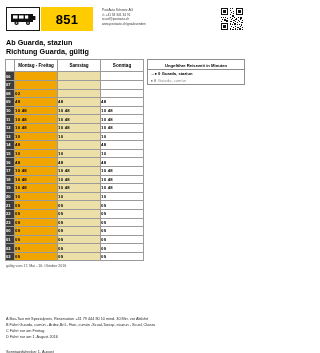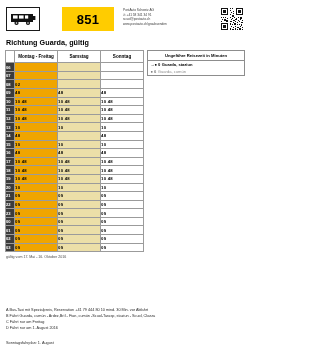--- a/index.html
+++ b/index.html
@@ -38,21 +38,21 @@
     box-sizing: border-box;
     display: flex;
     align-items: center;
     justify-content: center;
     background: #ffffff;
     flex: 0 0 auto;
   }
   .bus-logo svg { display: block; }
 
   .line-badge {
-    margin-left: 22px;
+    margin-left: 1px;
     width: 52px;
     height: 24px;
     background: #fc0;
     color: #000;
     font-size: 13px;
     font-weight: bold;
     display: flex;
     align-items: center;
     justify-content: center;
     letter-spacing: 0.2px;
@@ -309,20 +309,21 @@
           <rect x="14.6" y="21.4" width="1.2" height="1.2"></rect>
             <rect x="17" y="21.6" width="1.2" height="1.2"></rect>
           <rect x="19.4" y="21.4" width="1.2" height="1.2"></rect>
             <rect x="21.6" y="21.8" width="1.2" height="1.2"></rect>
         </g>
       </svg>
     </div>
   </div>
 
   <div class="titleblock">
+    <div class="t1">Ab Guarda, staziun</div>
     <div class="t2">Richtung Guarda, gültig</div>
   </div>
 
   <div class="main">
 
     <div class="timetable-wrap">
       <table class="tt">
         <colgroup>
           <col class="c-hour">
             <col class="c-day">

